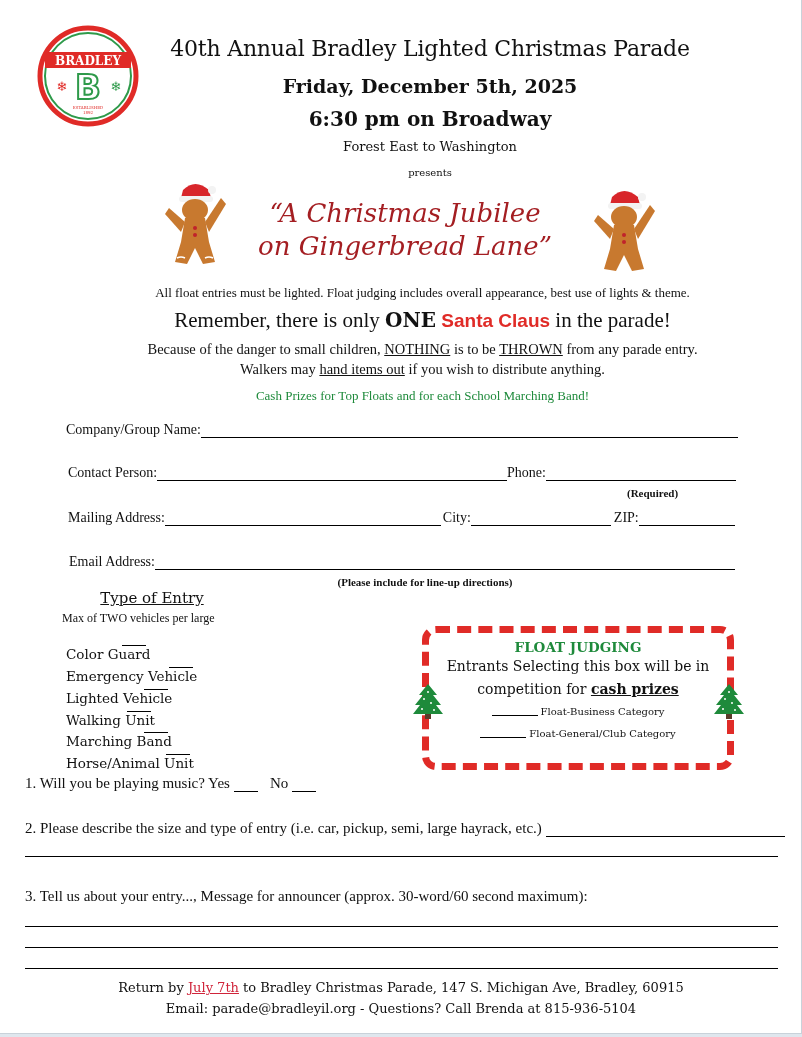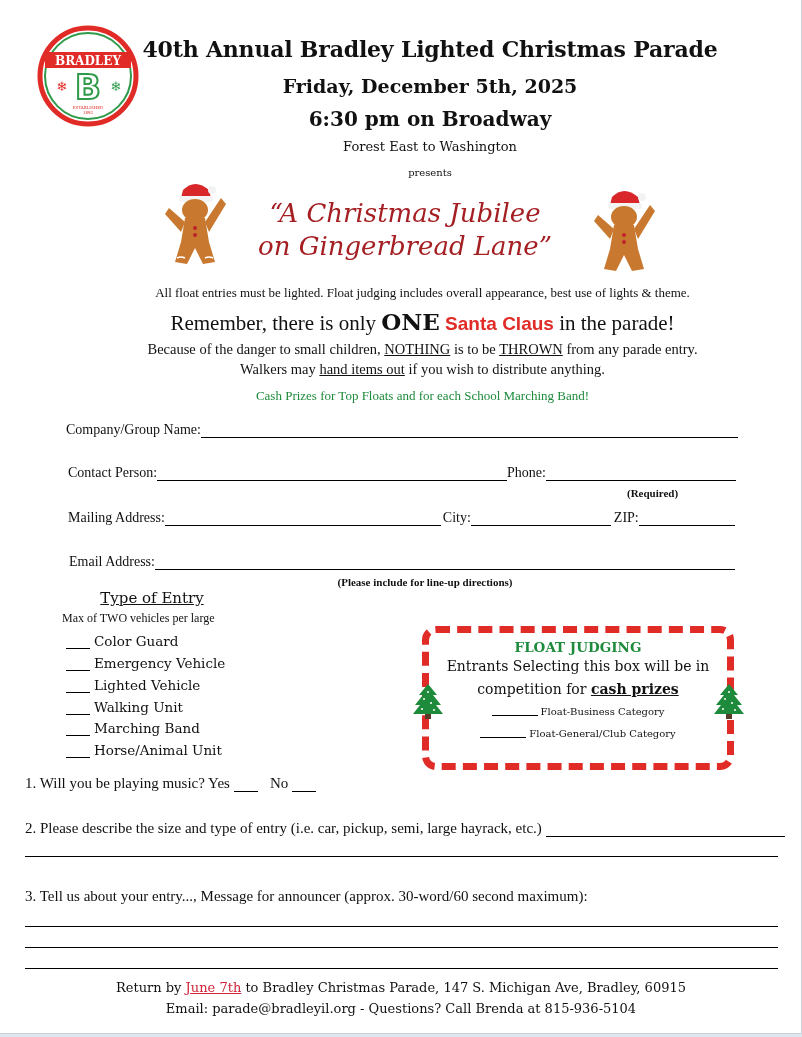--- a/index.html
+++ b/index.html
@@ -2,40 +2,40 @@
 <html><head>
 <meta charset="utf-8">
 <style>
   html, body { margin:0; padding:0; }
   body { width:802px; height:1037px; background:#dfe7ee; position:relative; overflow:hidden;
          font-family:"DejaVu Serif", serif; color:#111; }
   .page { position:absolute; left:0; top:0; width:801px; height:1033px; background:#fff;
           border-right:1px solid #c9d2da; border-bottom:1px solid #c9d2da; }
   .abs { position:absolute; }
   .center { text-align:center; }
-  .title { left:140px; top:36px; width:580px; font-size:22px; font-weight:bold; letter-spacing:-0.2px; }
+  .title { left:140px; top:36px; width:580px; font-size:22px; font-weight:normal; letter-spacing:-0.2px; }
   .date { left:140px; top:75px; width:580px; font-size:19px; font-weight:bold; }
   .time { left:140px; top:107px; width:580px; font-size:20px; font-weight:bold; }
   .route { left:140px; top:139px; width:580px; font-size:13px; }
   .presents { left:140px; top:167px; width:580px; font-size:10px; }
   .theme { left:215px; top:197px; width:380px; font-size:26px; font-style:italic; color:#a41e22; line-height:33px; }
   .rules1 { left:50px; top:285px; width:745px; font-size:13px; font-family:"Liberation Serif", serif; }
   .rules2 { left:50px; top:308px; width:745px; font-size:21px; font-family:"Liberation Serif", serif; }
-  .rules2 b { font-family:"DejaVu Serif", serif; font-weight:bold; font-size:23px; }
+  .rules2 b { font-family:"DejaVu Serif", serif; font-weight:bold; font-size:20px; }
   .santa { color:#e02b27; font-weight:bold; font-family:"Liberation Sans", sans-serif; font-size:19px; }
   .rules3 { left:50px; top:341px; width:745px; font-size:14.5px; font-family:"Liberation Serif", serif; }
   .rules4 { left:50px; top:361px; width:745px; font-size:14.5px; font-family:"Liberation Serif", serif; }
   .cash { left:50px; top:388px; width:745px; font-size:13px; color:#1e8a3b; font-family:"Liberation Serif", serif; }
   u { text-decoration:underline; }
   .field-row { position:absolute; display:flex; align-items:flex-end; font-family:"Liberation Serif", serif; font-size:14px; }
   .line { border-bottom:1px solid #000; height:14px; }
   .note { font-family:"Liberation Serif", serif; font-size:11px; font-weight:bold; }
   .toe-head { left:62px; top:589px; width:180px; font-size:15px; font-family:"DejaVu Serif", serif; }
   .toe-sub { left:62px; top:611px; width:200px; font-size:12px; font-family:"Liberation Serif", serif; }
-  .entry { position:absolute; left:66px; font-size:13.5px; display:flex; align-items:flex-end; }
+  .entry { position:absolute; left:66px; font-size:13.5px; display:flex; align-items:flex-end;flex-direction:column; }
   .entry .blank { width:24px; border-bottom:1px solid #000; margin-right:4px; height:12px; }
   .box { left:422px; top:626px; width:312px; height:144px; box-sizing:border-box;
          border:7px dashed #e02b27; border-radius:14px; background:#fff; }
   .box-title { font-size:13.5px; font-weight:bold; color:#1e8a3b; margin-top:6px; }
   .box-text { font-size:14px; line-height:23px; }
   .box-row { font-size:10px; display:flex; justify-content:center; align-items:flex-start; line-height:22px; }
   .box-row .blank { width:46px; border-bottom:1px solid #000; height:14px; margin-right:3px; }
   .q { position:absolute; left:25px; font-family:"Liberation Serif", serif; font-size:15px; display:flex; align-items:flex-end; }
   .fullline { position:absolute; left:25px; width:753px; border-bottom:1px solid #000; }
   .footer1 { left:40px; top:980px; width:722px; font-size:13px; }
@@ -219,16 +219,16 @@
   <div class="fullline" style="top:856px;"></div>
 
   <div class="q" style="top:888px;">
     <span>3. Tell us about your entry..., Message for announcer (approx. 30-word/60 second maximum):</span>
   </div>
   <div class="fullline" style="top:926px;"></div>
   <div class="fullline" style="top:947px;"></div>
   <div class="fullline" style="top:968px;"></div>
 
   <div class="abs footer1 center">
-    <span>Return by </span><span class="ret">June 7th</span><span> to Bradley Christmas Parade, 147 S. Michigan Ave, Bradley, 60915</span>
+    <span>Return by </span><span class="ret">July 7th</span><span> to Bradley Christmas Parade, 147 S. Michigan Ave, Bradley, 60915</span>
   </div>
   <div class="abs footer2 center">Email: parade@bradleyil.org - Questions? Call Brenda at 815-936-5104</div>
 </div>
 
 </body></html>

